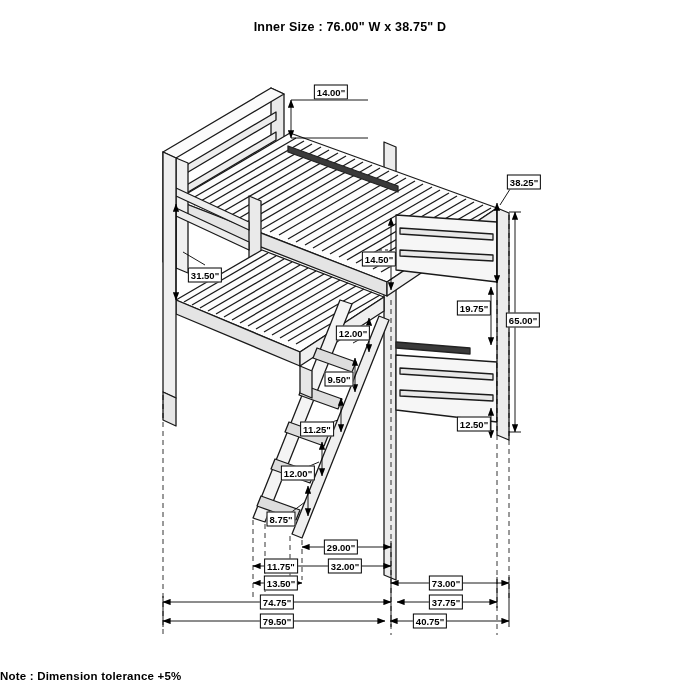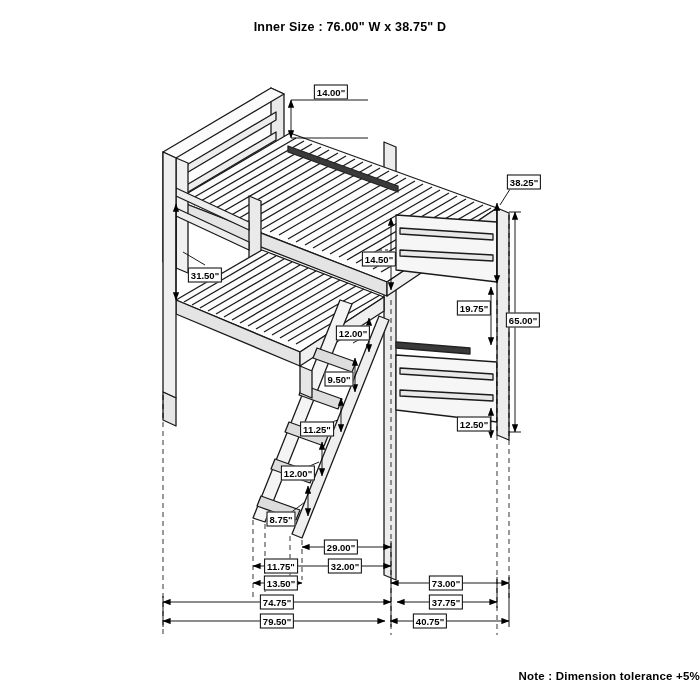--- a/index.html
+++ b/index.html
@@ -27,21 +27,21 @@
     text-align: center;
     font-size: 12.5px;
     font-weight: bold;
     letter-spacing: 0.2px;
   }
   .note {
     position: absolute;
     bottom: 18px;
     left: 0;
     width: 700px;
-    text-align: right;
+    text-align: left;
     font-size: 11.5px;
     font-weight: bold;
     letter-spacing: 0.2px;
   }
   #drawing {
     position: absolute;
     top: 0;
     left: 0;
   }
   .dimlabel {

